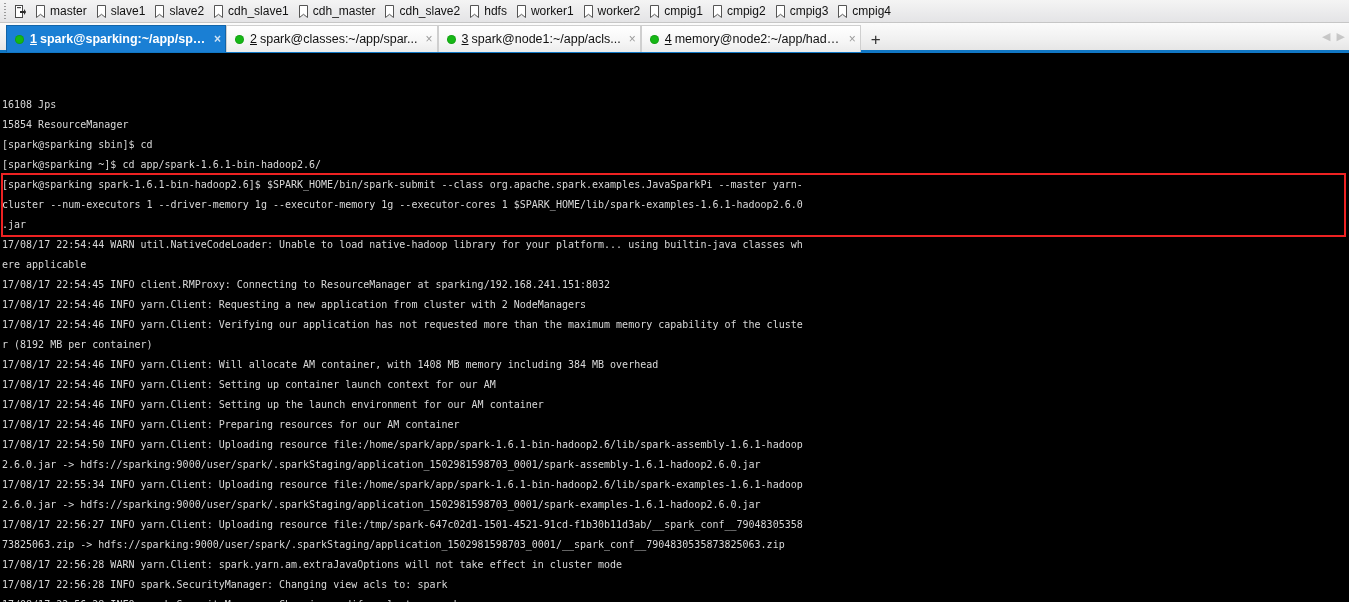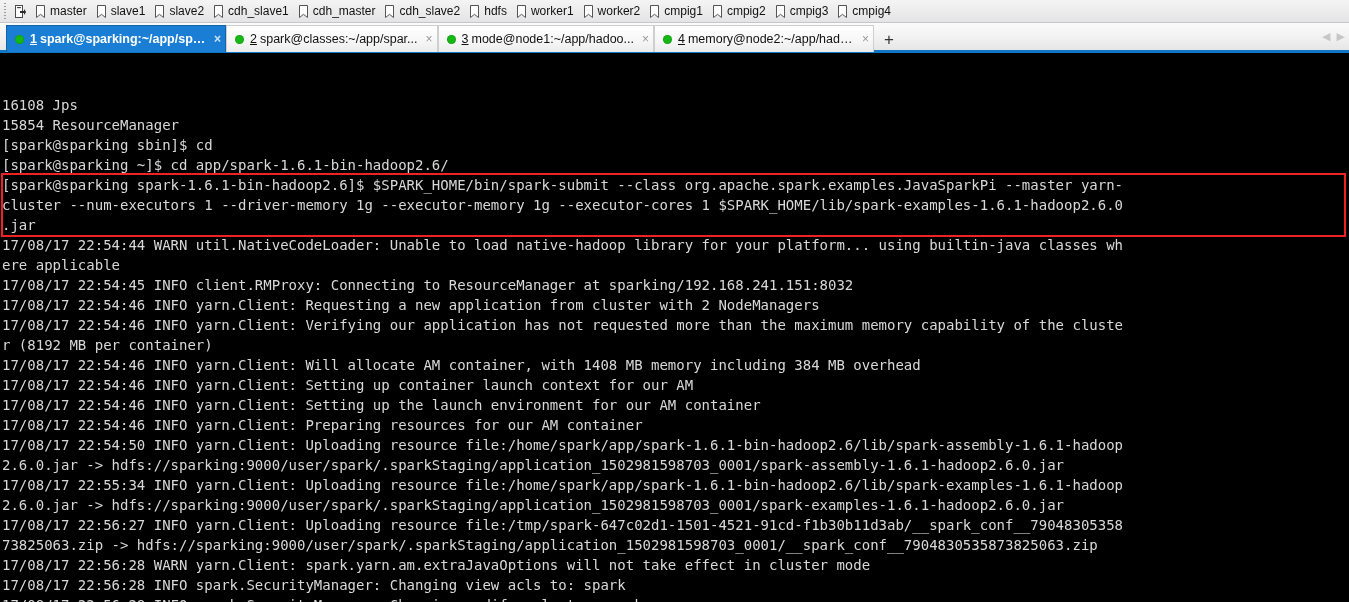--- a/index.html
+++ b/index.html
@@ -129,21 +129,21 @@
     gap: 6px;
     opacity: .22;
   }
   #tab-scrollers span { font-size: 11px; color: #333; line-height: 1; }
 
   
   #terminal {
     background: #000;
     color: #d8d8d8;
     font-family: "DejaVu Sans Mono", "Liberation Mono", monospace;
-    font-size: 14px;
+    font-size: 10px;
     line-height: 20px;
     letter-spacing: 0px;
     padding: 2px 0 0 2px;
     height: 549px;
     box-sizing: border-box;
     position: relative;
     overflow: hidden;
     white-space: pre;
   }
   .tline { white-space: pre; }
@@ -292,21 +292,21 @@
       </div>
       <div class="tab">
         <span class="dot"></span>
         <span class="tnum">2</span>
         <span class="ttitle">spark@classes:~/app/spar...</span>
         <span class="tclose">×</span>
       </div>
       <div class="tab">
         <span class="dot"></span>
         <span class="tnum">3</span>
-        <span class="ttitle">mode@node1:~/app/hadoo...</span>
+        <span class="ttitle">spark@node1:~/app/acls...</span>
         <span class="tclose">×</span>
       </div>
       <div class="tab">
         <span class="dot"></span>
         <span class="tnum">4</span>
         <span class="ttitle">memory@node2:~/app/hadoo...</span>
         <span class="tclose">×</span>
       </div>
     </div>
   <div class="tab-new">+</div>

